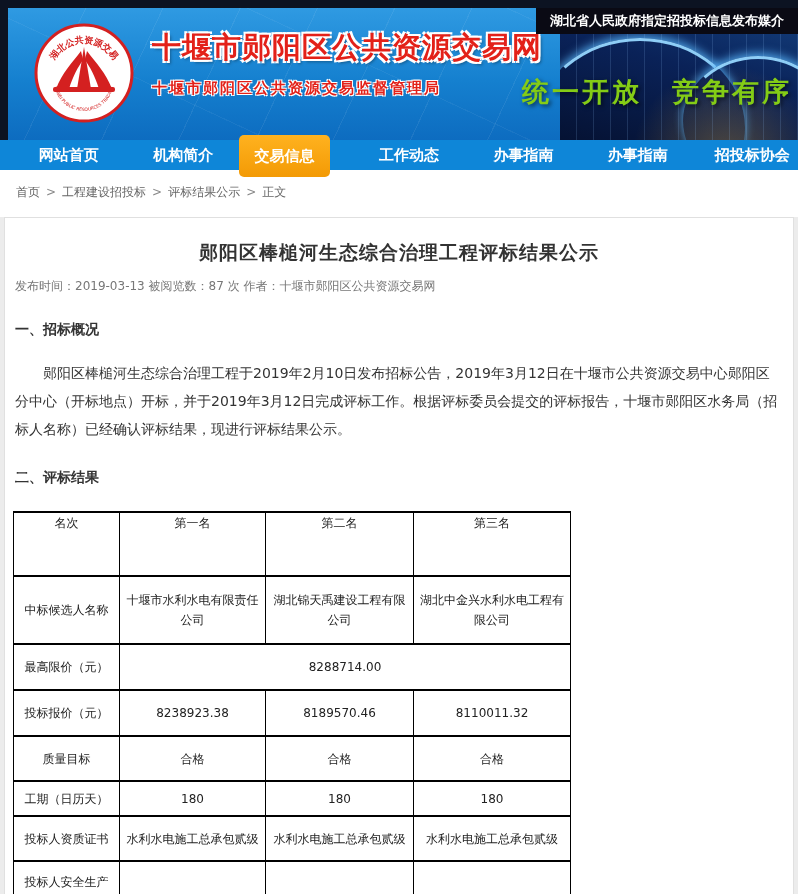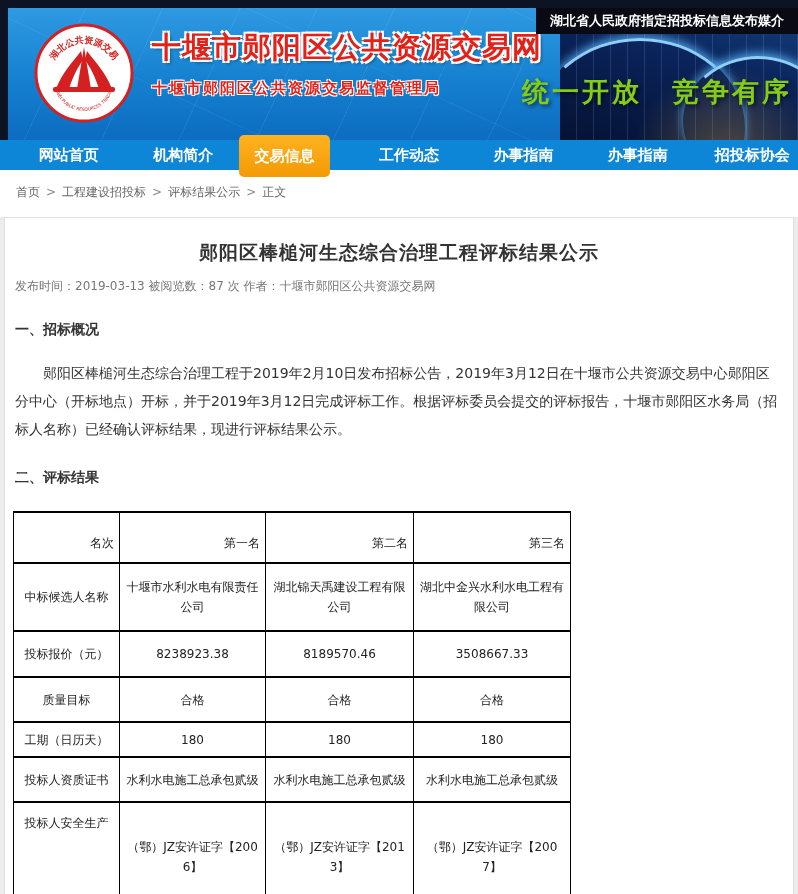--- a/index.html
+++ b/index.html
@@ -69,21 +69,21 @@
   .a-title { text-align: center; font-size: 19px; font-weight: bold; color: #333; padding-top: 22px; letter-spacing: 1px; }
   .a-meta { text-align: left; font-size: 12px; color: #777; margin-top: 12px; margin-left: 10px; }
   .sec-h { font-size: 14px; font-weight: bold; color: #333; margin: 26px 10px 0; font-family: Liberation Mono, monospace; }
   .a-para { font-size: 14px; color: #333; line-height: 28px; text-indent: 2em; margin: 20px 10px 8px; }
 
   
   .rtable { margin: 24px 0 0 8px; border-collapse: collapse; table-layout: fixed; width: 557px;
      font-size: 12px; color: #222; text-align: center; }
   .rtable td { border: 1px solid #000; border-top-width: 2px; border-bottom-width: 2px;
      padding: 2px 5px; vertical-align: middle; line-height: 20px; word-break: break-all; }
-  .row-h td { height: 51px; vertical-align: top; padding-top: 20px; text-align: right; }
+  .row-h td { height: 64px; vertical-align: top; padding-top: 0; }
   .row-0 td { height: 68px; }
   .row-1 td { height: 46px; }
   .row-2 td { height: 46px; }
   .row-3 td { height: 45px; }
   .row-4 td { height: 35px; }
   .row-5 td { height: 45px; }
   .row-6 td { height: 95px; vertical-align: top; padding-top: 10px; }
   .row-6 td.val { padding-top: 34px; }
 </style>
 </head>
@@ -158,25 +158,29 @@
             <td class="hd">第一名</td>
             <td class="hd">第二名</td>
             <td class="hd">第三名</td>
           </tr>
           <tr class="row-0">
             <td class="lbl">中标候选人名称</td>
             <td class="val">十堰市水利水电有限责任公司</td>
             <td class="val">湖北锦天禹建设工程有限公司</td>
             <td class="val">湖北中金兴水利水电工程有限公司</td>
           </tr>
+          <tr class="row-1">
+            <td class="lbl">最高限价（元）</td>
+            <td class="val" colspan="3">8288714.00</td>
+          </tr>
           <tr class="row-2">
             <td class="lbl">投标报价（元）</td>
             <td class="val">8238923.38</td>
             <td class="val">8189570.46</td>
-            <td class="val">3508667.33</td>
+            <td class="val">8110011.32</td>
           </tr>
           <tr class="row-3">
             <td class="lbl">质量目标</td>
             <td class="val">合格</td>
             <td class="val">合格</td>
             <td class="val">合格</td>
           </tr>
           <tr class="row-4">
             <td class="lbl">工期（日历天）</td>
             <td class="val">180</td>

